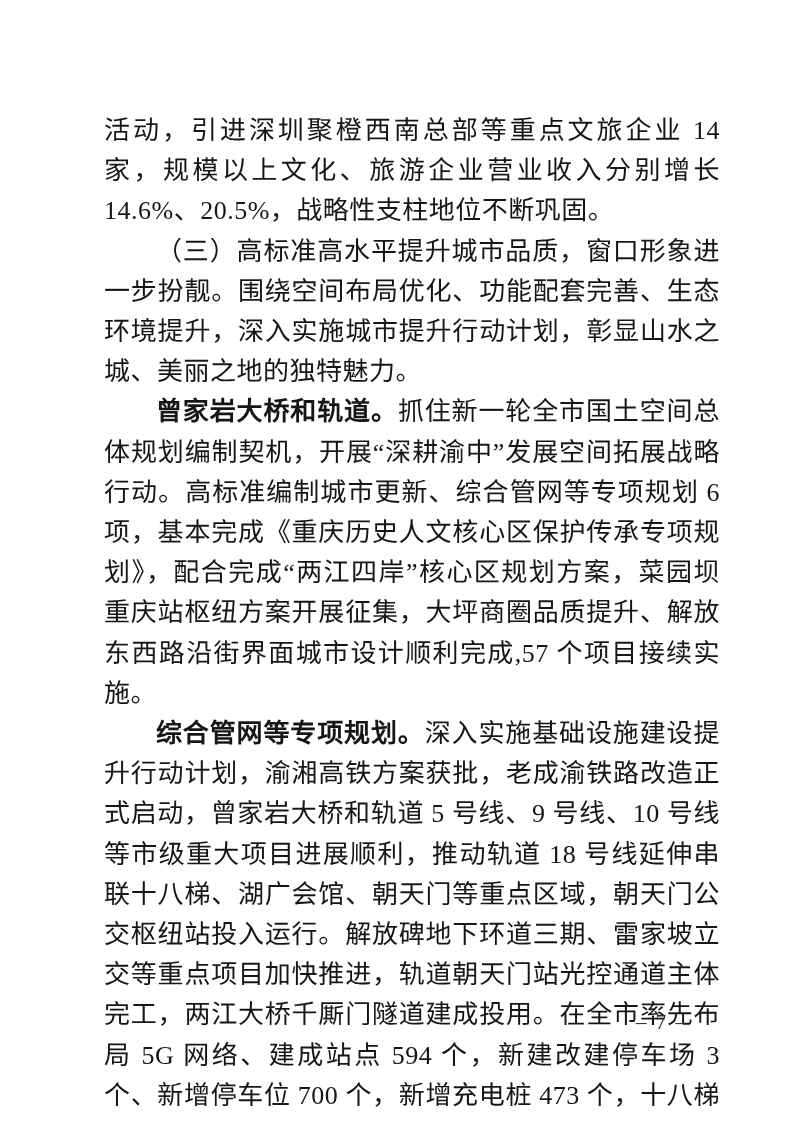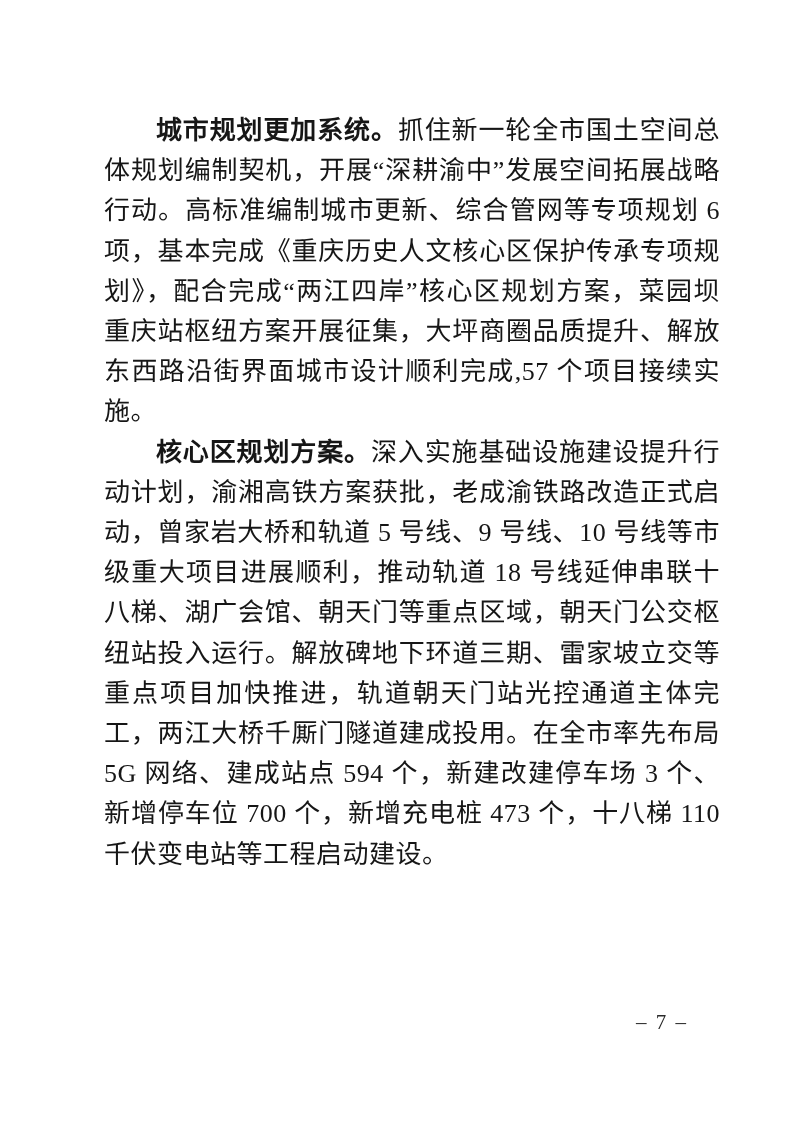--- a/index.html
+++ b/index.html
@@ -49,23 +49,25 @@
     font-family: "Liberation Serif", "DejaVu Serif", serif;
   }
 </style>
 </head>
 <body>
 
 <div class="page">
 
   <div class="text-block">
 
+    <p><span>活动，引进深圳聚橙西南总部等重点文旅企业 14 家，规模以上文化、旅游企业营业收入分别增长 14.6%、20.5%，战略性支柱地位不断巩固。</span></p>
 
+    <p class="para-indent"><span class="section-heading">（三）高标准高水平提升城市品质，窗口形象进一步扮靓。</span><span>围绕空间布局优化、功能配套完善、生态环境提升，深入实施城市提升行动计划，彰显山水之城、美丽之地的独特魅力。</span></p>
 
-    <p class="para-indent"><span class="para-lead">城市规划更加系统。</span><span>抓住新一轮全市国土空间总体规划编制契机，开展“深耕渝中”发展空间拓展战略行动。高标准编制城市更新、综合管网等专项规划 6 项，基本完成《重庆历史人文核心区保护传承专项规划》，配合完成“两江四岸”核心区规划方案，菜园坝重庆站枢纽方案开展征集，大坪商圈品质提升、解放东西路沿街界面城市设计顺利完成,57 个项目接续实施。</span></p>
+    <p class="para-indent"><span class="para-lead">曾家岩大桥和轨道。</span><span>抓住新一轮全市国土空间总体规划编制契机，开展“深耕渝中”发展空间拓展战略行动。高标准编制城市更新、综合管网等专项规划 6 项，基本完成《重庆历史人文核心区保护传承专项规划》，配合完成“两江四岸”核心区规划方案，菜园坝重庆站枢纽方案开展征集，大坪商圈品质提升、解放东西路沿街界面城市设计顺利完成,57 个项目接续实施。</span></p>
 
-    <p class="para-indent"><span class="para-lead">核心区规划方案。</span><span>深入实施基础设施建设提升行动计划，渝湘高铁方案获批，老成渝铁路改造正式启动，曾家岩大桥和轨道 5 号线、9 号线、10 号线等市级重大项目进展顺利，推动轨道 18 号线延伸串联十八梯、湖广会馆、朝天门等重点区域，朝天门公交枢纽站投入运行。解放碑地下环道三期、雷家坡立交等重点项目加快推进，轨道朝天门站光控通道主体完工，两江大桥千厮门隧道建成投用。在全市率先布局 5G 网络、建成站点 594 个，新建改建停车场 3 个、新增停车位 700 个，新增充电桩 473 个，十八梯 110 千伏变电站等工程启动建设。</span></p>
+    <p class="para-indent"><span class="para-lead">综合管网等专项规划。</span><span>深入实施基础设施建设提升行动计划，渝湘高铁方案获批，老成渝铁路改造正式启动，曾家岩大桥和轨道 5 号线、9 号线、10 号线等市级重大项目进展顺利，推动轨道 18 号线延伸串联十八梯、湖广会馆、朝天门等重点区域，朝天门公交枢纽站投入运行。解放碑地下环道三期、雷家坡立交等重点项目加快推进，轨道朝天门站光控通道主体完工，两江大桥千厮门隧道建成投用。在全市率先布局 5G 网络、建成站点 594 个，新建改建停车场 3 个、新增停车位 700 个，新增充电桩 473 个，十八梯 110 千伏变电站等工程启动建设。</span></p>
 
   </div>
 
   <div class="page-number">– 7 –</div>
 
 </div>
 
 </body></html>

